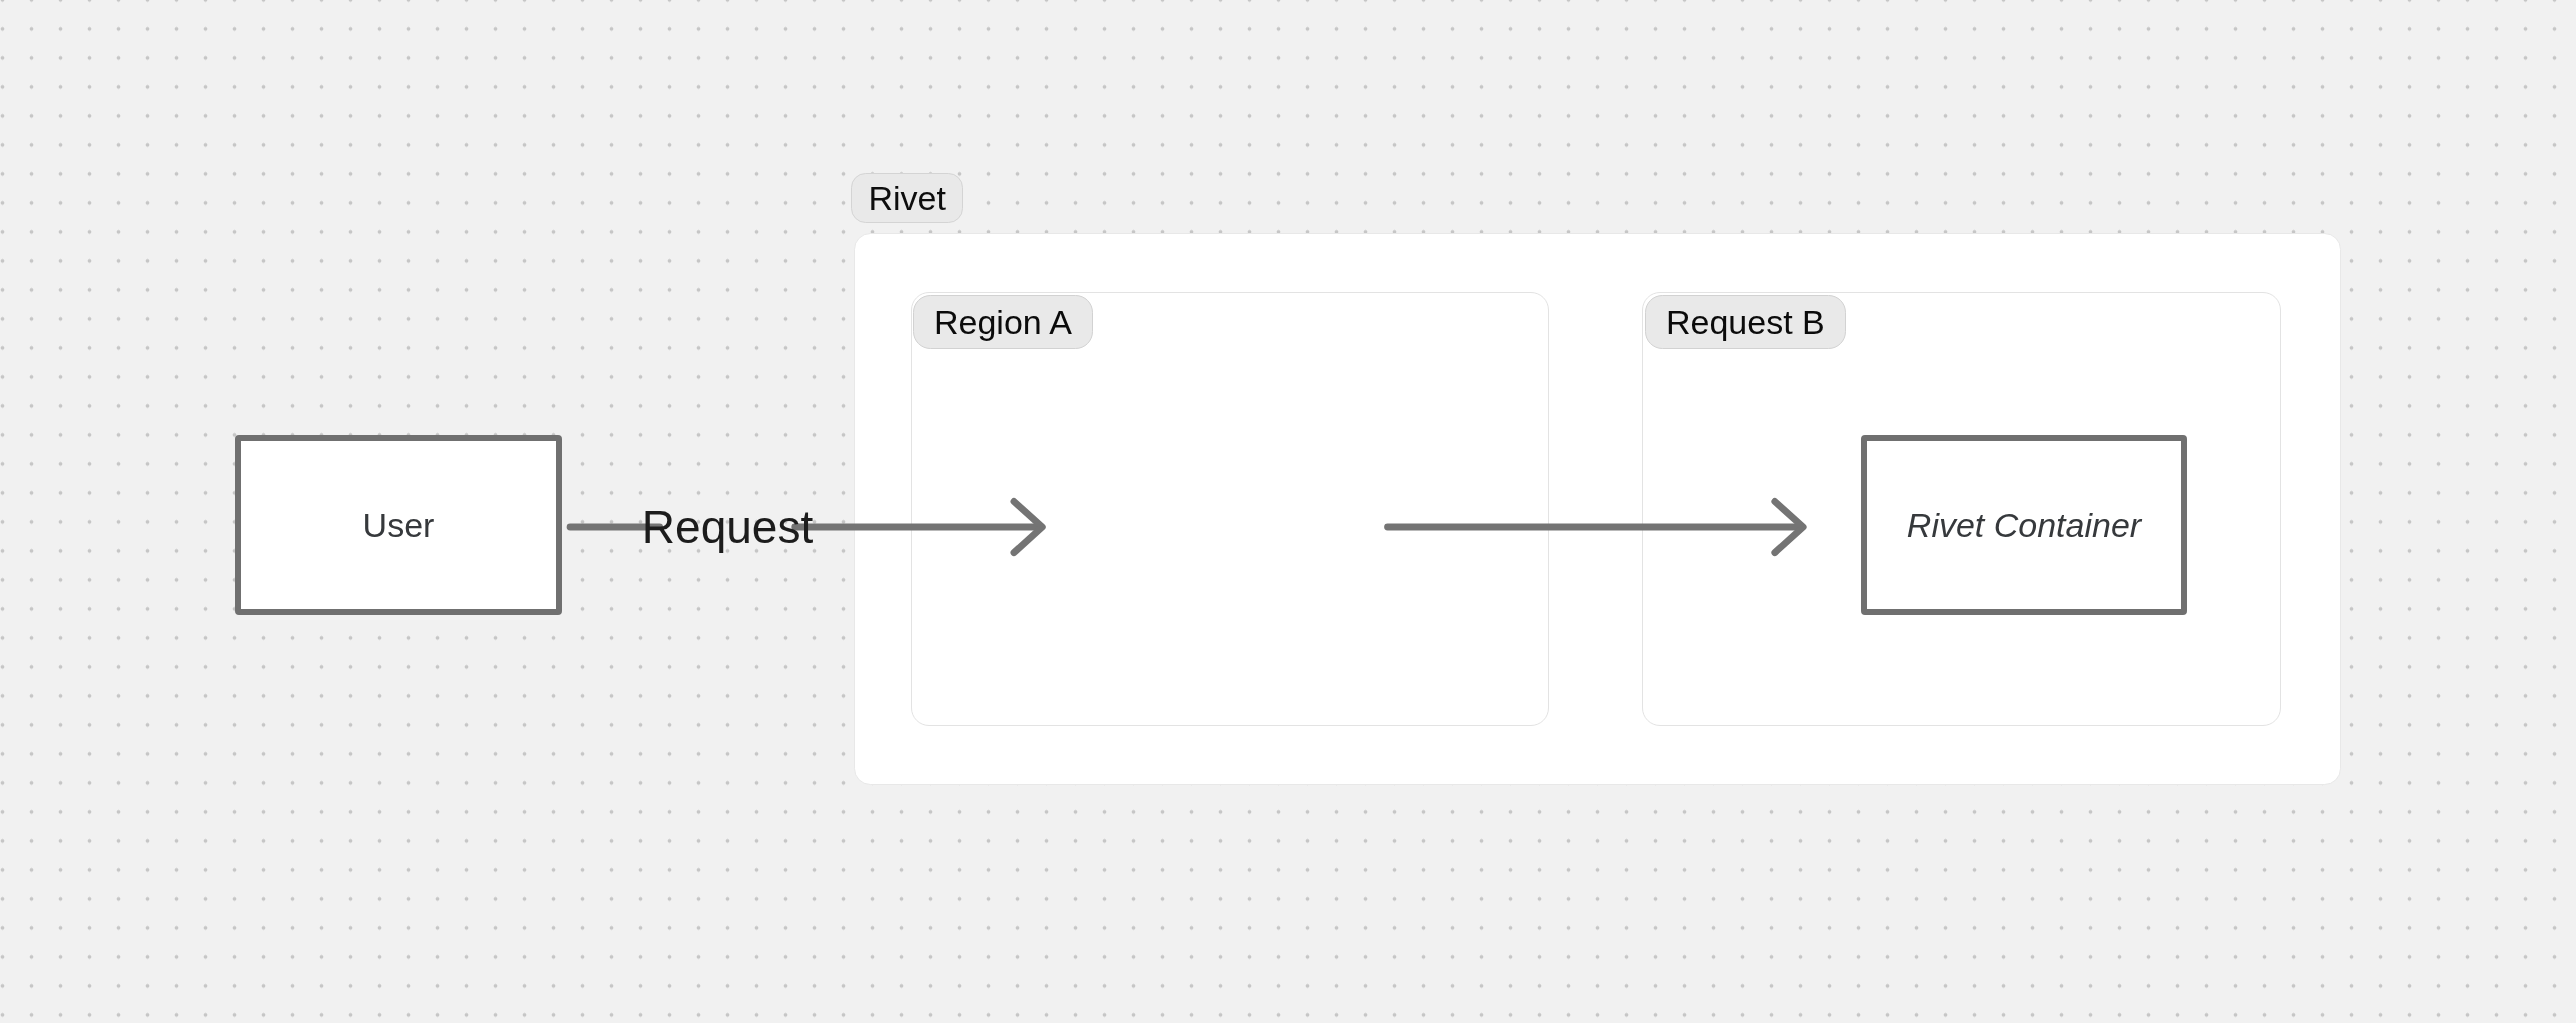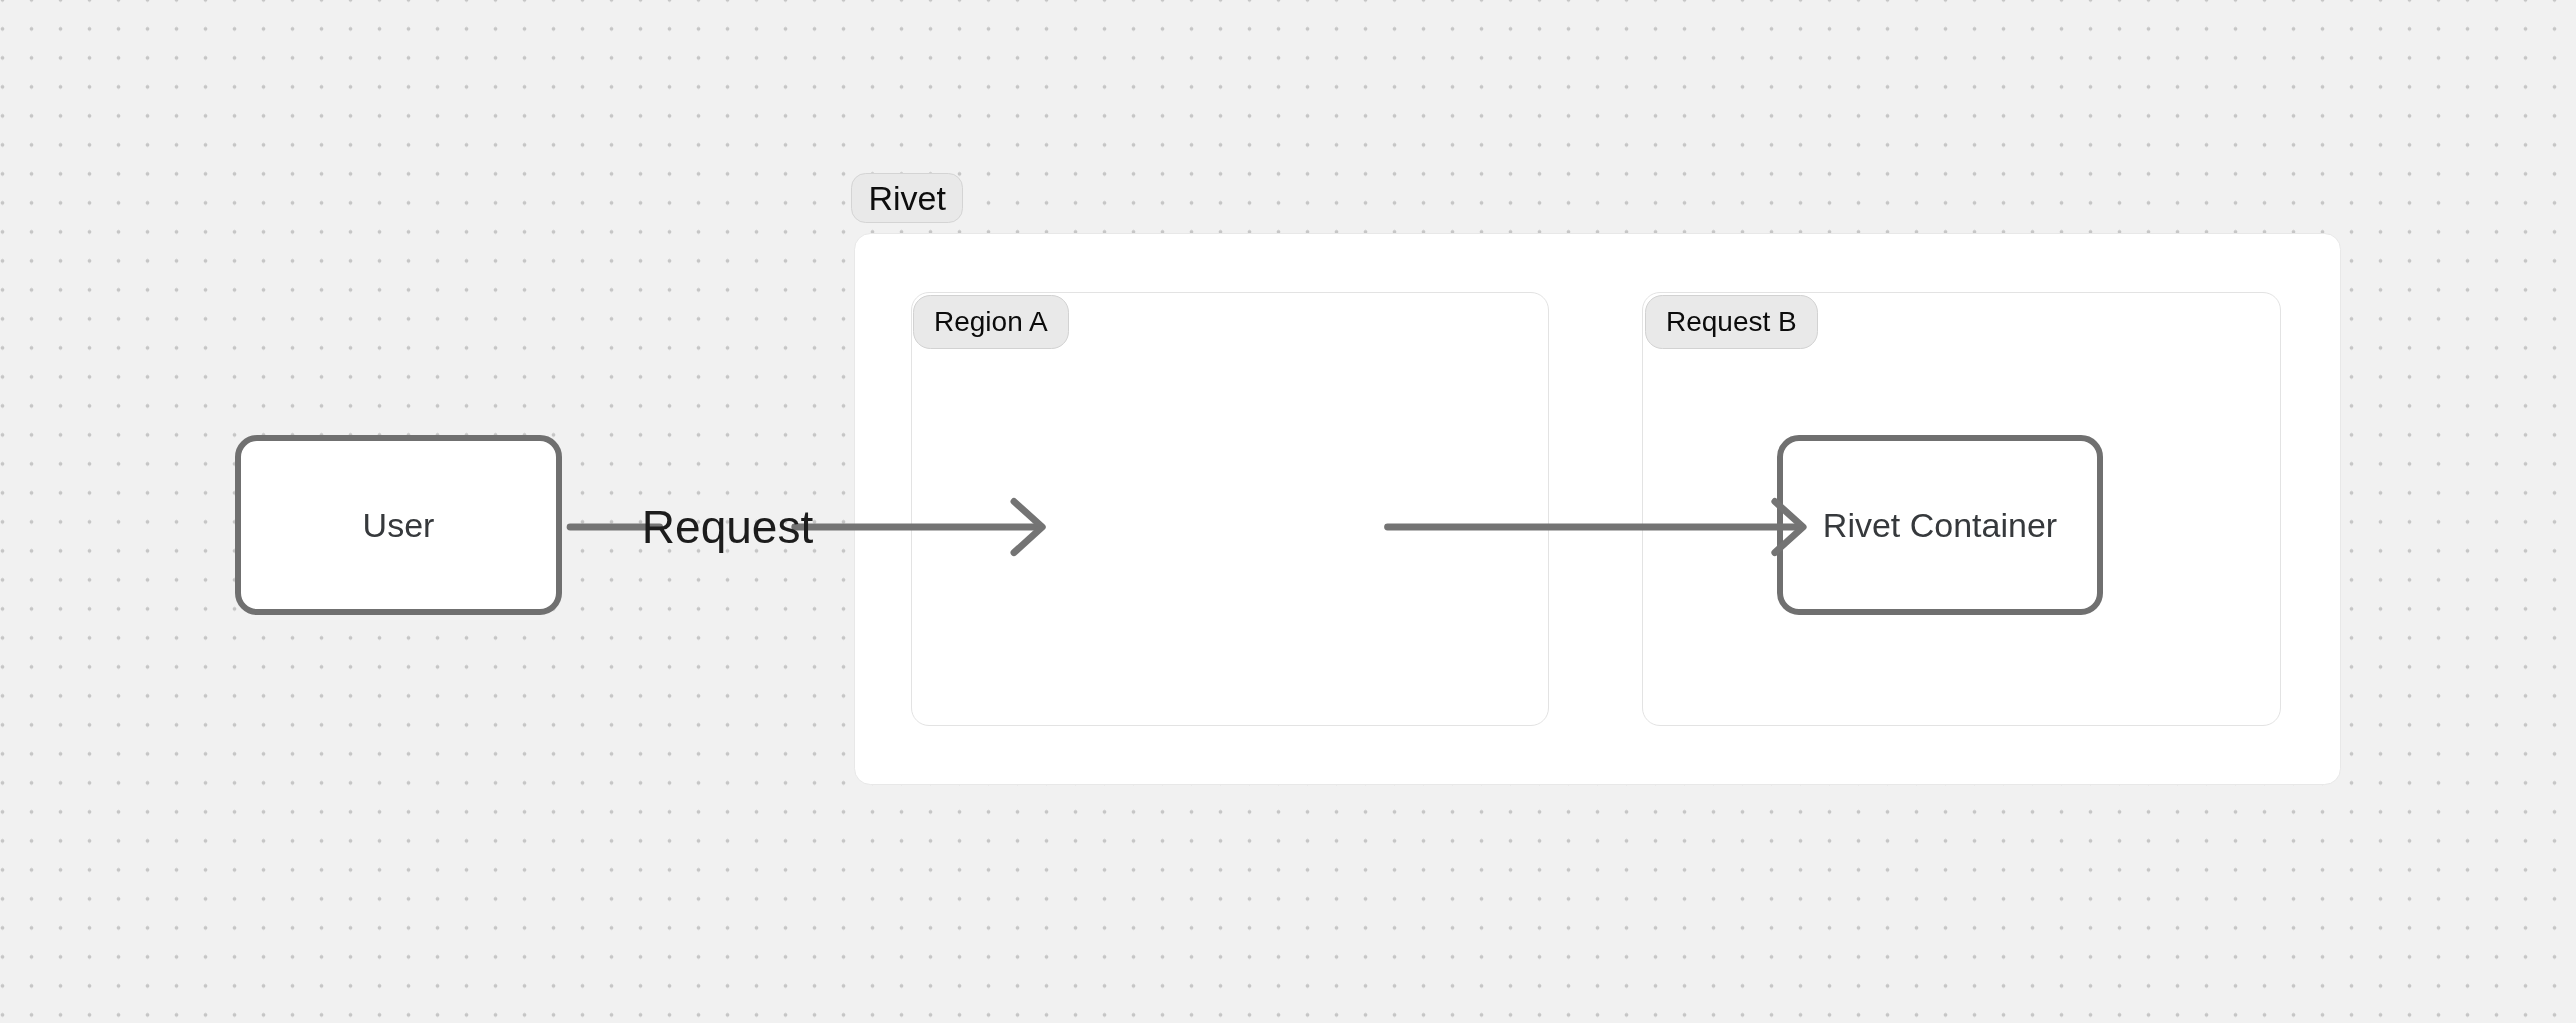--- a/index.html
+++ b/index.html
@@ -62,46 +62,46 @@
     position: absolute;
     top: 295px;
     height: 54px;
     padding: 0 20px;
     background: #e9e9e9;
     border: 1.8px solid #d2d2d2;
     border-radius: 17.4px;
     box-sizing: border-box;
     display: inline-flex;
     align-items: center;
-    font-size: 28px;
+    font-size: 34px;
     color: #0b0b0b;
     white-space: nowrap;
   }
   .region-badge-a { left: 913px; }
   .region-badge-b { left: 1645px; }
 
   
   .node {
     position: absolute;
     top: 435px;
     height: 180px;
     background: #ffffff;
     border: 6.4px solid #707070;
-    border-radius: 22px;
+    border-radius: 4px;
     box-sizing: border-box;
     display: flex;
     align-items: center;
     justify-content: center;
     font-size: 34px;
     color: #36393c;
     white-space: nowrap;
   }
   .node-user      { left: 235px;  width: 327px; }
   .node-guard     { left: 1053px; width: 326px; }
-  .node-container { left: 1777px; width: 326px; }
+  .node-container { left: 1861px; width: 326px; font-style: italic; }
 
   
   .edges-svg {
     position: absolute;
     left: 0; top: 0;
     width: 2576px; height: 1023px;
     pointer-events: none;
   }
   .edges-svg path {
     fill: none;

